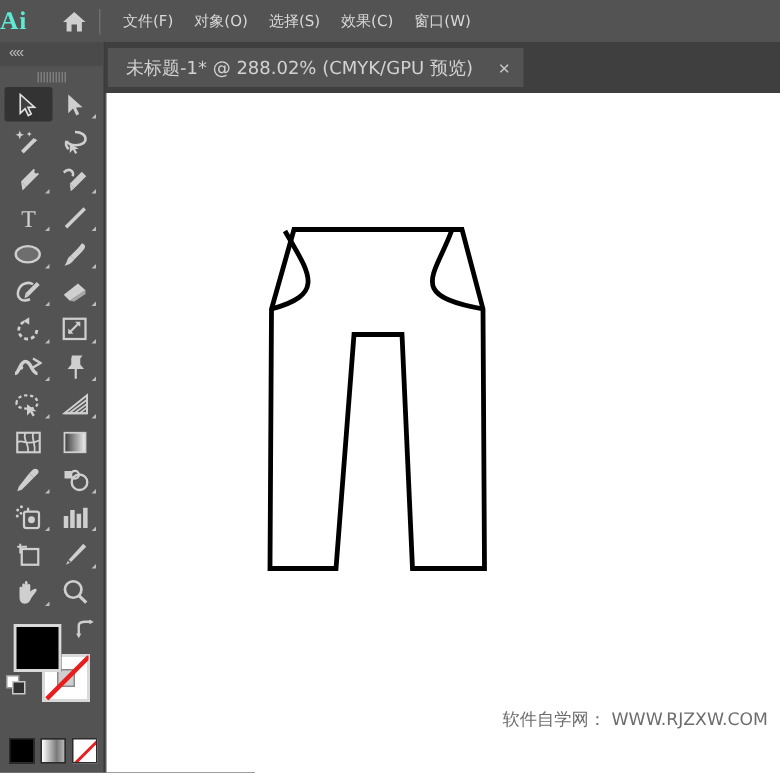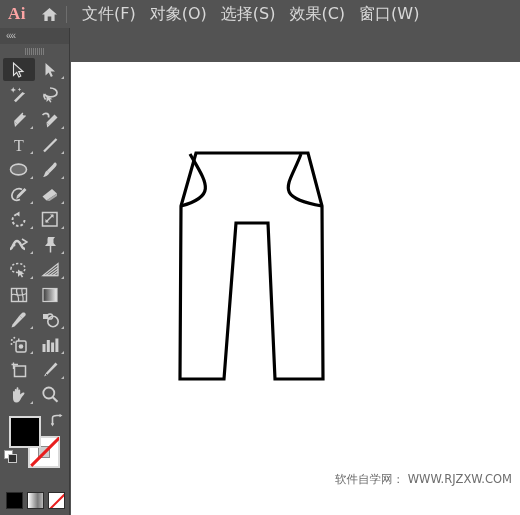--- a/index.html
+++ b/index.html
@@ -11,32 +11,32 @@
   }
   #app { position: relative; width: 520px; height: 515px; }
 
   
   .menubar {
     position: absolute; left: 0; top: 0; width: 520px; height: 28px;
     background: #535353;
     display: flex; align-items: center;
   }
   .ai-logo {
-    width: 34px; text-align: center;
-    color: #fca5a5; font-size: 17px; font-weight: bold;
+    width: 34px; text-align: left;
+    color: #5eead4; font-size: 17px; font-weight: bold;
     letter-spacing: 0.5px;
     font-family: "Liberation Serif", "DejaVu Serif", serif;
   }
   .home-icon { width: 30px; display: flex; justify-content: center; align-items: center; }
   .menu-sep {
     width: 1px; height: 17px; background: #6e6e6e; margin: 0 8px 0 2px;
   }
   .menu-items { display: flex; align-items: center; }
   .menu-item {
-    color: #d8d8d8; font-size: 16px;
+    color: #d8d8d8; font-size: 10px;
     padding: 2px 7px; white-space: nowrap;
     font-family: "DejaVu Sans", "Liberation Sans", sans-serif;
   }
 
   
   .tabbar {
     position: absolute; left: 0; top: 28px; width: 520px; height: 34px;
     background: #3f3f3f;
   }
   .doc-tab {
@@ -162,20 +162,26 @@
     <div class="menu-sep"></div>
     <div class="menu-items">
       <div class="menu-item">文件(F)</div>
       <div class="menu-item">对象(O)</div>
       <div class="menu-item">选择(S)</div>
       <div class="menu-item">效果(C)</div>
       <div class="menu-item">窗口(W)</div>
     </div>
   </div>
 
+  <div class="tabbar">
+    <div class="doc-tab">
+      <span class="doc-tab-title">未标题-1* @ 288.02% (CMYK/GPU 预览)</span>
+      <span class="doc-tab-close">×</span>
+    </div>
+  </div>
 
   <div class="canvas-area">
     <svg class="artwork" width="449" height="453" viewBox="0 0 449 453">
       <g fill="none" stroke="#000000" stroke-width="3.2" stroke-linejoin="miter" stroke-linecap="butt">
 
         <path d="M125,91
                  L237,91
                  L251,144
                  L252,317
                  L204,317

